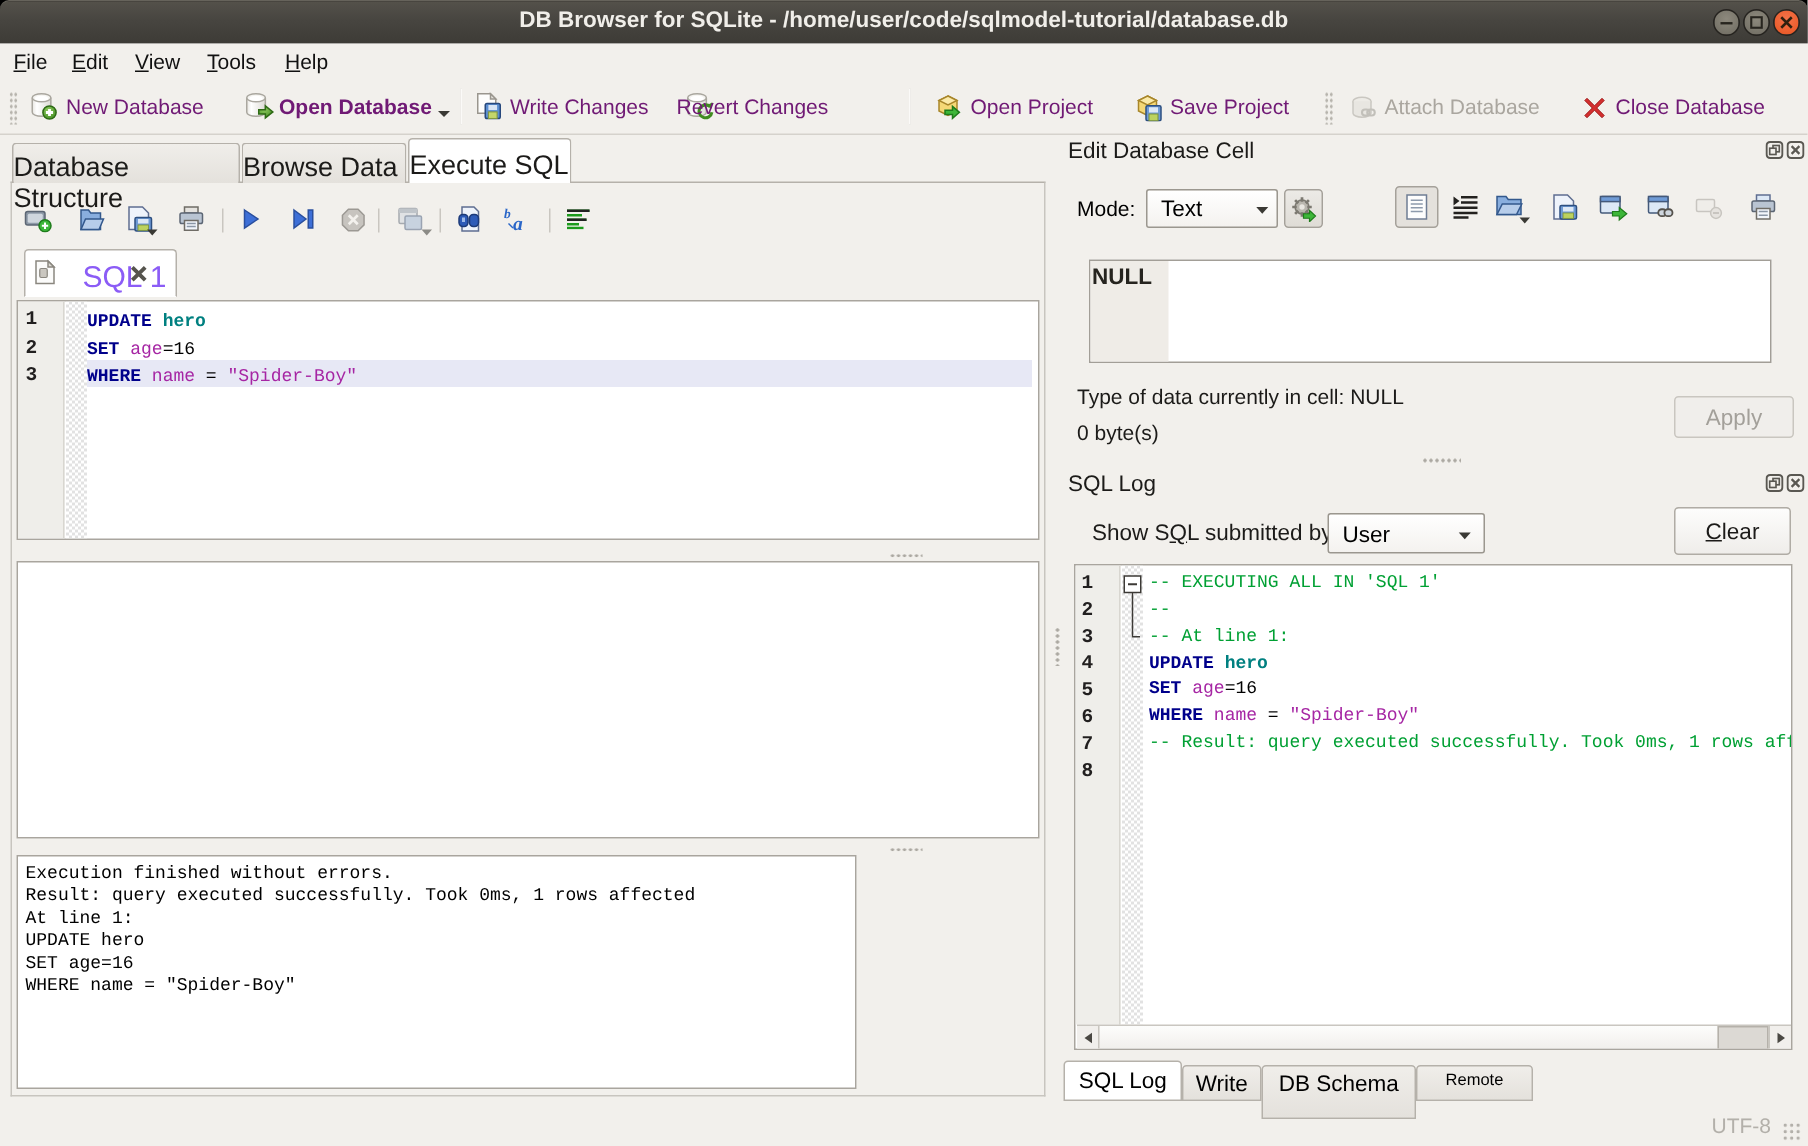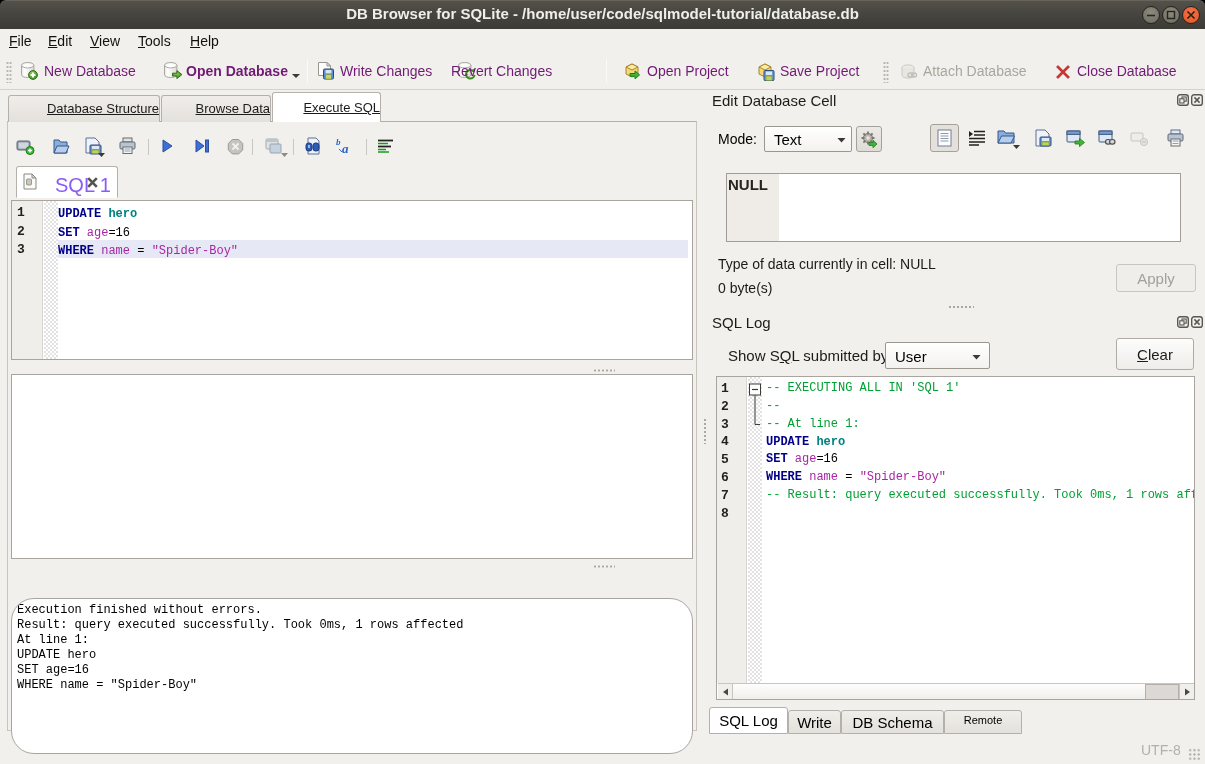--- a/index.html
+++ b/index.html
@@ -27,21 +27,21 @@
 #toolbar { left:0; top:53px; width:1205px; height:37px; background:#f2f0ec; border-bottom:1px solid #d5d2cc; }
 .tbtxt { top:63px; font-size:14px; color:#701a75; }
 .tbtxt.dis { color:#aaa69f; }
 .tbsep { top:59px; width:1px; height:24px; background:#d0cdc7; border-right:1px solid #fbfaf8; }
 .grip { top:8px; width:6px; height:22px;
   background-image:radial-gradient(circle, #b7b4ad 1px, transparent 1.2px);
   background-size:3px 4px; }
 
 
 .mtab { top:95px; height:27px; background:linear-gradient(#f0eeea, #e4e1dc); border:1px solid #b5b1aa;
-  border-bottom:none; border-radius:3px 3px 0 0; font-size:13px; color:#1c1b19; text-align:right;text-decoration:underline; }
+  border-bottom:none; border-radius:3px 3px 0 0; font-size:18px; color:#1c1b19; text-align:left; }
 .mtab.active { top:92px; height:30px; background:#ffffff; z-index:3; }
 .mtab span { display:block; margin-top:5px; }
 .mtab.active span { margin-top:7px; }
 #panebg { left:0; top:122px; width:703px; height:642px; background:#f2f0ec; }
 #paneframe { left:7px; top:121px; width:690px; height:610px; border:1px solid #c8c5bf; border-top:1px solid #b5b1aa; background:#f2f0ec; }
 .ssep { top:139px; width:1px; height:16px; background:#c9c6c0; }
 
 
 #sqltab { left:16px; top:166px; width:102px; height:32px; background:#fff; border:1px solid #b5b1aa; border-bottom:1px solid #fff; border-radius:3px 3px 0 0; z-index:2; }
 
@@ -53,21 +53,21 @@
   background-size:4px 4px; }
 .lnum { font-family:"Liberation Mono", monospace; font-size:13px; font-weight:bold; color:#211f1f; }
 .code { font-family:"Liberation Mono", monospace; font-size:12px; white-space:pre; color:#000; }
 .kw { color:#00008b; font-weight:bold; }
 .tbl { color:#008080; font-weight:bold; }
 .idf { color:#a626a4; }
 .str { color:#a626a4; }
 .cmt { color:#00a033; }
 
 #results { left:11px; top:374px; width:682px; height:185px; }
-#messages { left:11px; top:598px; width:682px; height:156px;border-radius:23px; }
+#messages { left:11px; top:570px; width:560px; height:156px; }
 .hsplit { height:3px; width:22px; background-image:radial-gradient(circle, #aba8a1 1px, transparent 1.2px); background-size:4px 3px; }
 
 
 .docktitle { font-size:15px; color:#1c1b19; }
 .combo { background:linear-gradient(#ffffff, #f4f2ef); border:1px solid #9b978f; border-radius:2px; }
 .button { background:linear-gradient(#fdfdfc, #efedea); border:1px solid #b0aca5; border-radius:3px; font-size:14px; color:#1c1b19; text-align:center; }
 .button.dis { color:#a3a09a; background:#f0eeeb; border-color:#c9c6c0; }
 </style>
 </head>
 <body>
@@ -414,21 +414,21 @@
       <div class="abs" style="left:427px;top:0;width:34px;height:16px;background:#dcd9d4;border:1px solid #b5b1aa;"></div>
     </div>
   </div>
 
   <div class="abs" style="left:709px;top:707px;width:79px;height:27px;background:#fff;border:1px solid #b5b1aa;border-radius:3px 3px 0 0;z-index:2;">
     <div style="margin-top:4px;text-align:center;font-size:15px;">SQL Log</div>
   </div>
   <div class="abs" style="left:788px;top:710px;width:53px;height:24px;background:linear-gradient(#f0eeea,#e4e1dc);border:1px solid #b5b1aa;border-radius:3px 3px 0 0;">
     <div style="margin-top:3px;text-align:center;font-size:15px;">Write</div>
   </div>
-  <div class="abs" style="left:841px;top:710px;width:103px;height:24px;background:linear-gradient(#f0eeea,#e4e1dc);border:1px solid #b5b1aa;border-radius:3px 3px 0 0;">
+  <div class="abs" style="left:841px;top:710px;width:103px;height:36px;background:linear-gradient(#f0eeea,#e4e1dc);border:1px solid #b5b1aa;border-radius:3px 3px 0 0;">
     <div style="margin-top:3px;text-align:center;font-size:15px;">DB Schema</div>
   </div>
   <div class="abs" style="left:944px;top:710px;width:78px;height:24px;background:linear-gradient(#f0eeea,#e4e1dc);border:1px solid #b5b1aa;border-radius:3px 3px 0 0;">
     <div style="margin-top:3px;text-align:center;font-size:11px;">Remote</div>
   </div>
 
   <div class="abs" style="left:1141px;top:742px;font-size:14px;color:#b3b0aa;">UTF-8</div>
   <div class="abs" style="left:1188px;top:748px;width:13px;height:13px;background-image:radial-gradient(circle,#b3b0aa 1px,transparent 1.3px);background-size:4.3px 4.3px;"></div>
 </div>
 

